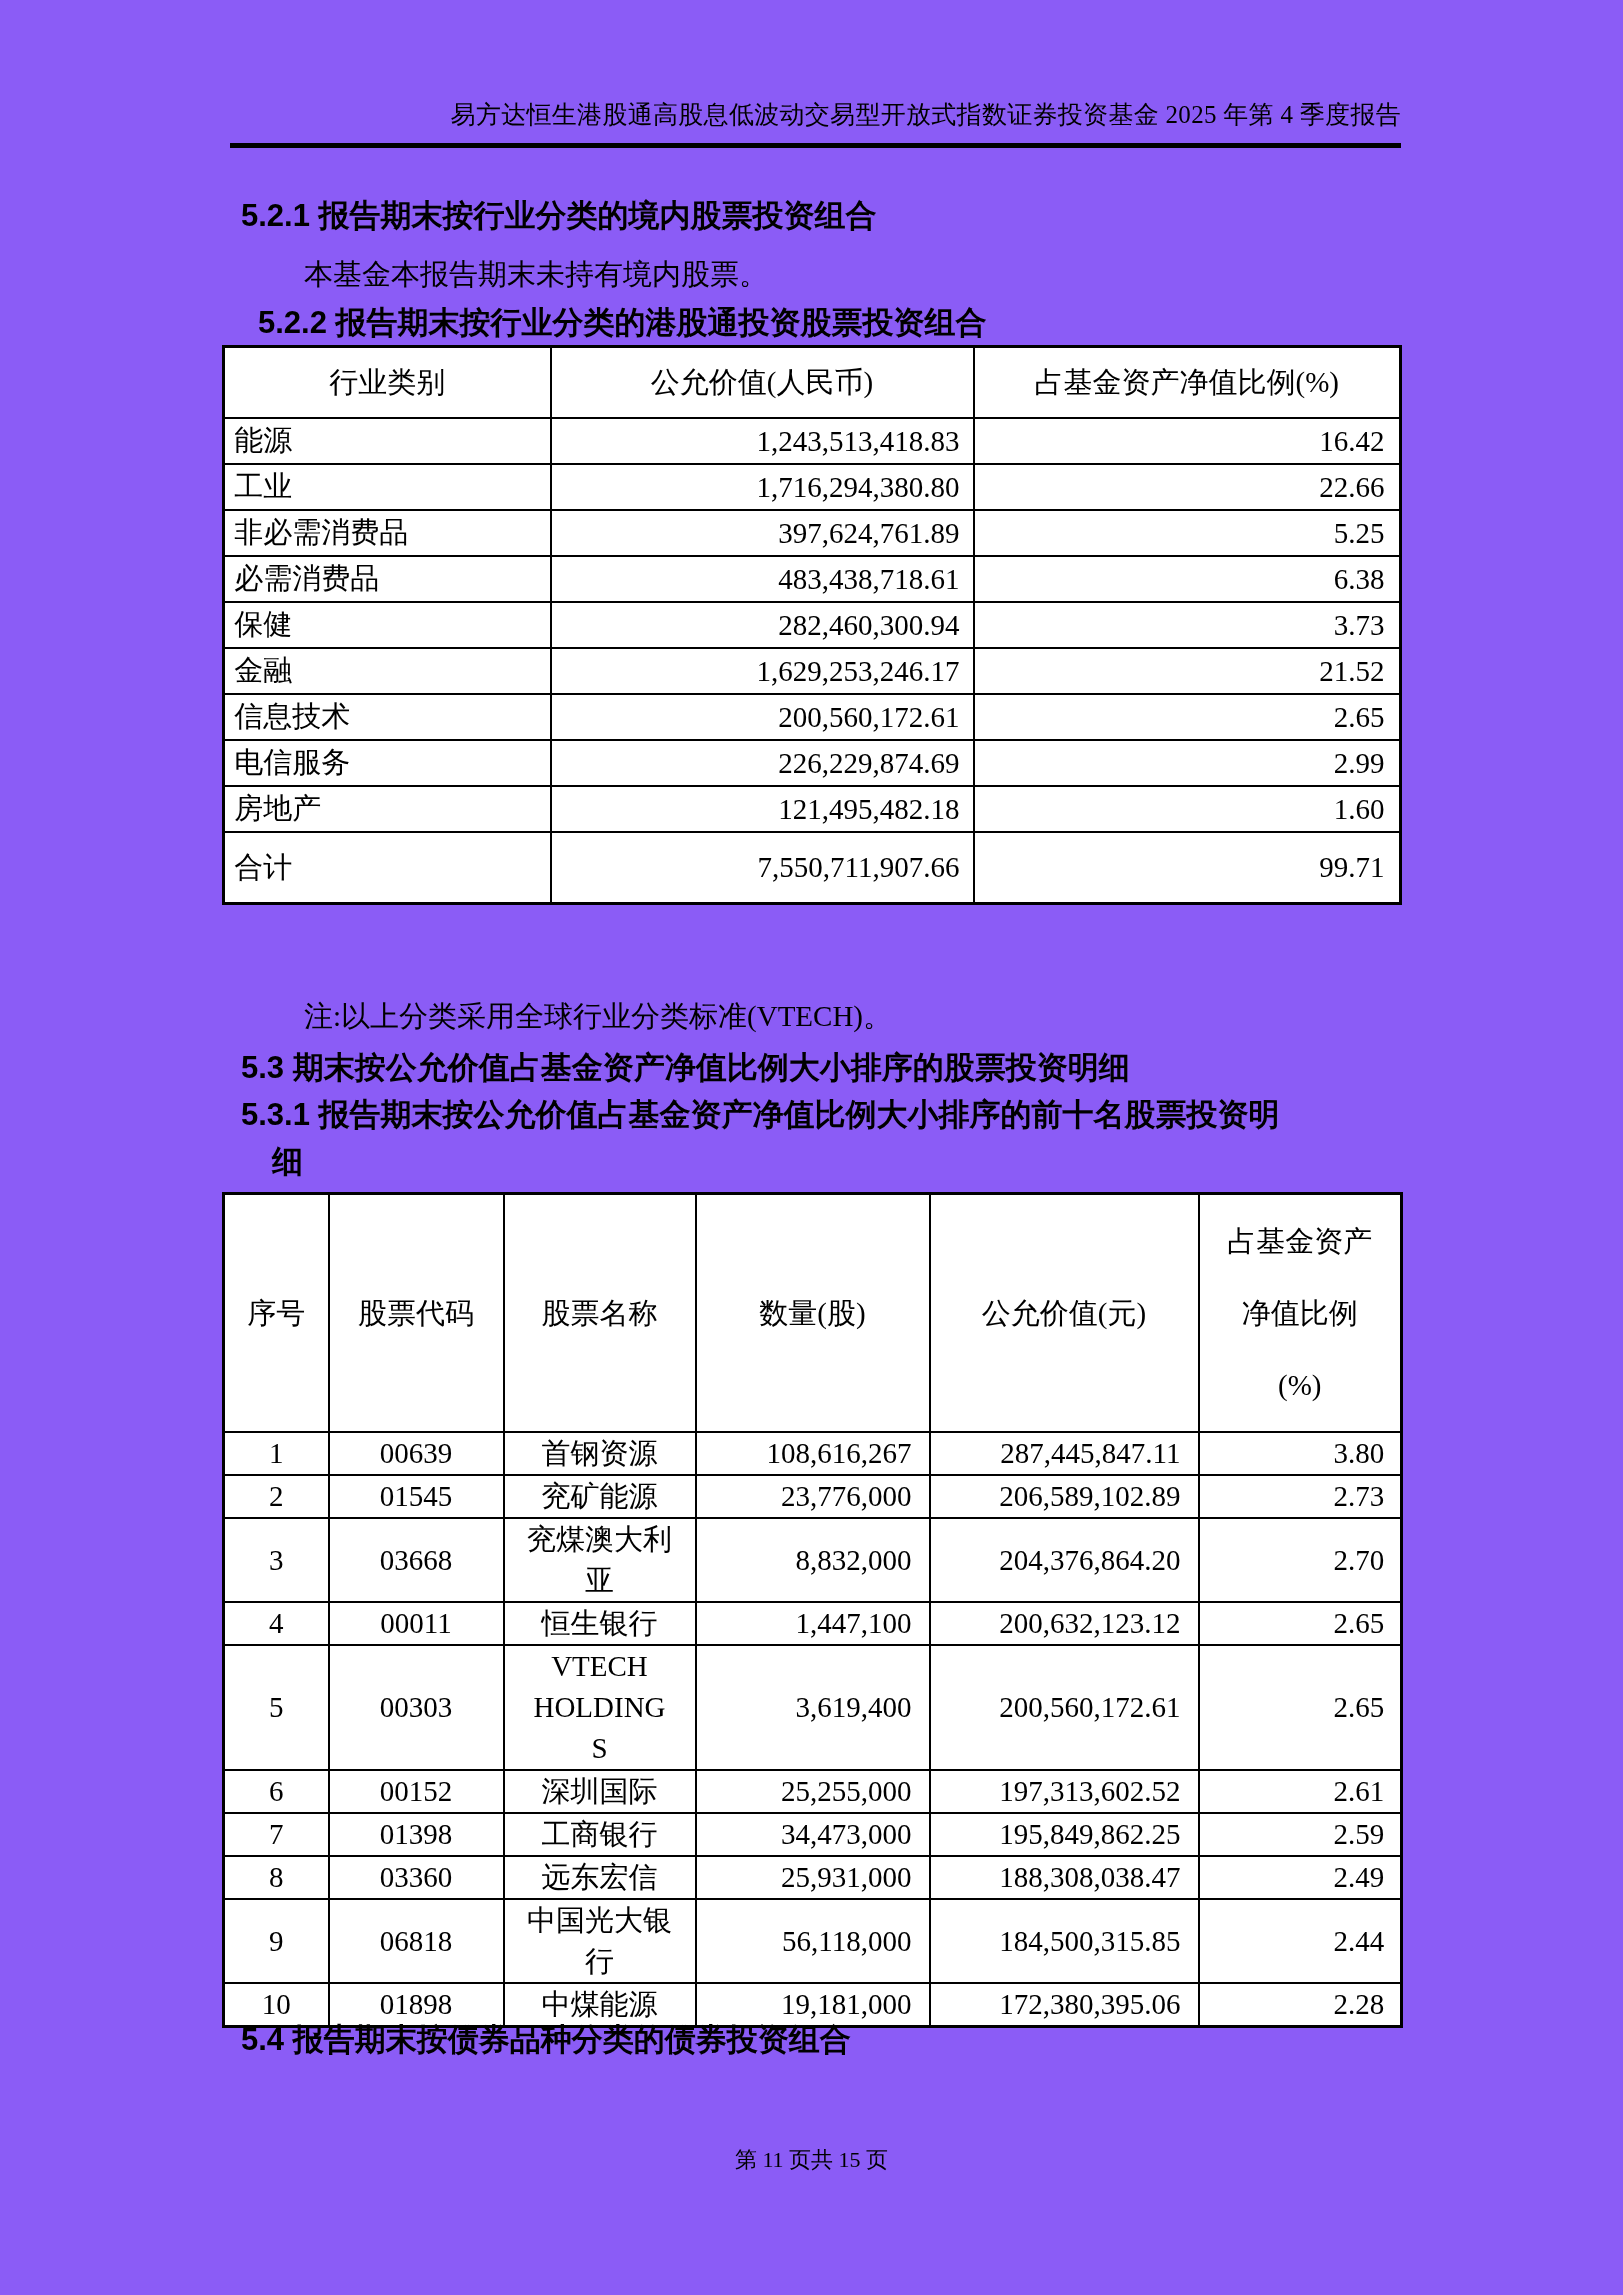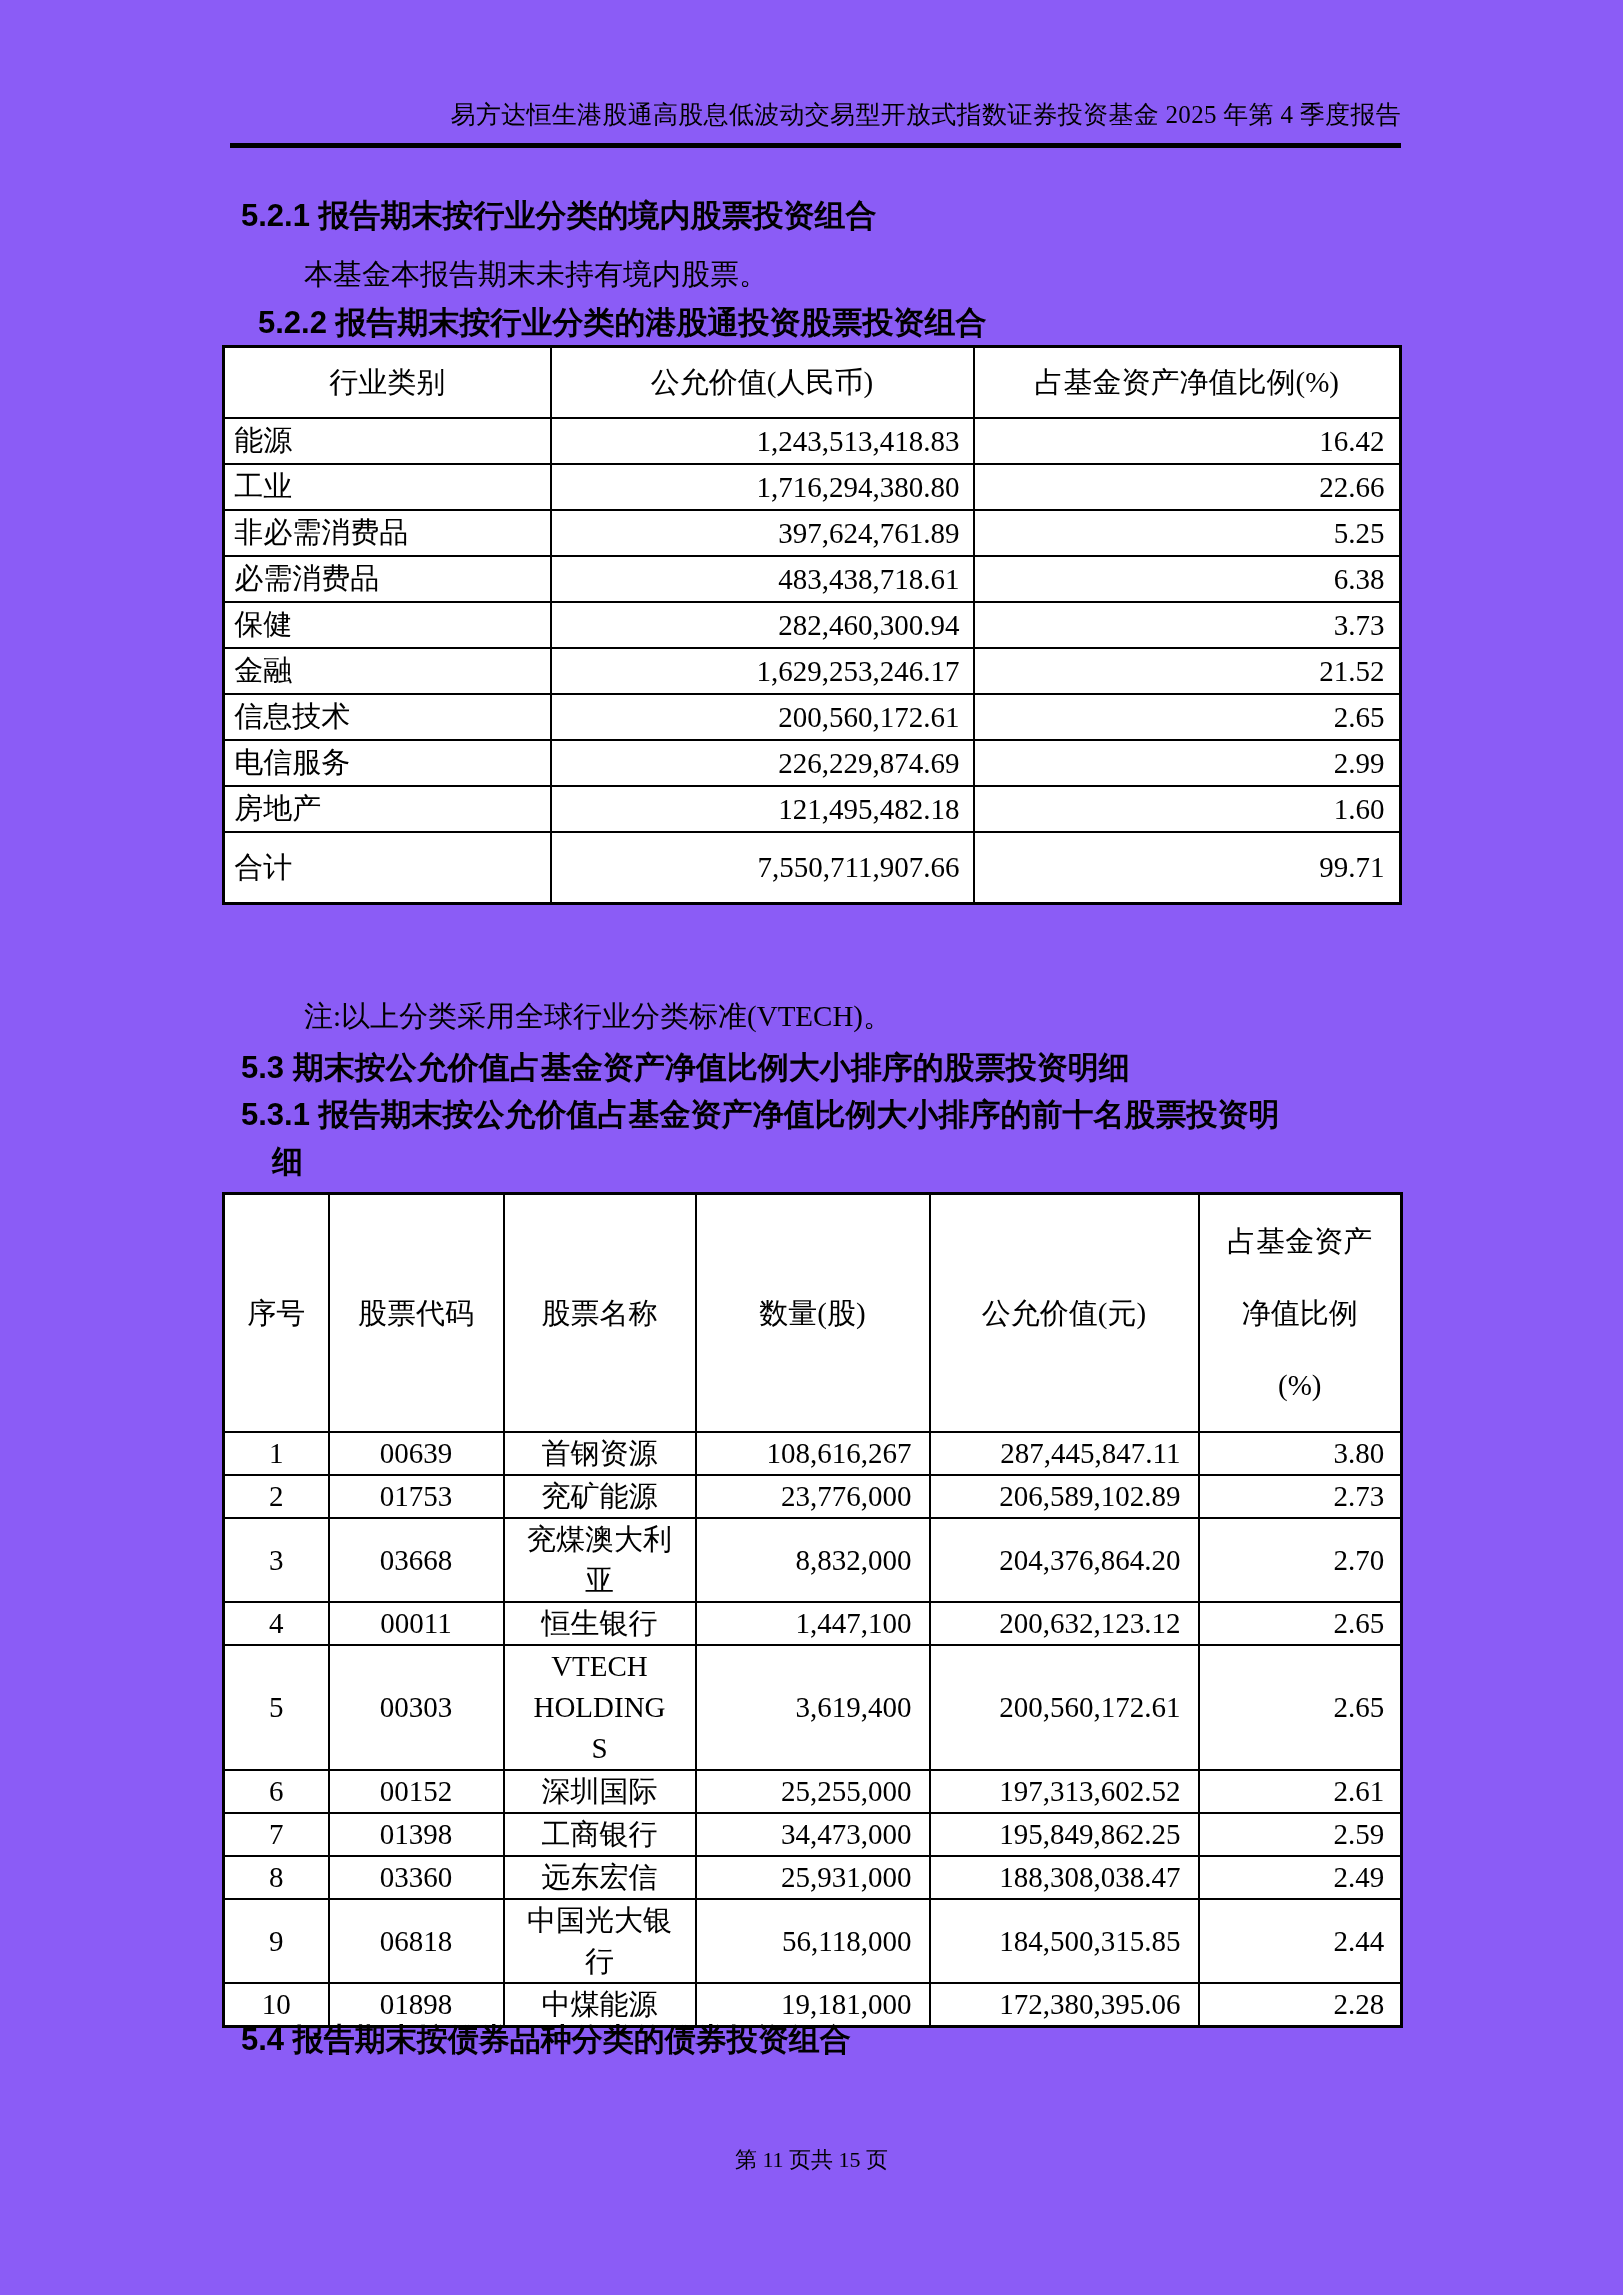--- a/index.html
+++ b/index.html
@@ -167,21 +167,21 @@
       <tr>
         <td class="c-no">1</td>
         <td class="c-code">00639</td>
         <td class="c-name">首钢资源</td>
         <td class="c-qty">108,616,267</td>
         <td class="c-val">287,445,847.11</td>
         <td class="c-pct">3.80</td>
       </tr>
       <tr>
         <td class="c-no">2</td>
-        <td class="c-code">01753</td>
+        <td class="c-code">01545</td>
         <td class="c-name">兖矿能源</td>
         <td class="c-qty">23,776,000</td>
         <td class="c-val">206,589,102.89</td>
         <td class="c-pct">2.73</td>
       </tr>
       <tr>
         <td class="c-no">3</td>
         <td class="c-code">03668</td>
         <td class="c-name">兖煤澳大利亚</td>
         <td class="c-qty">8,832,000</td>

